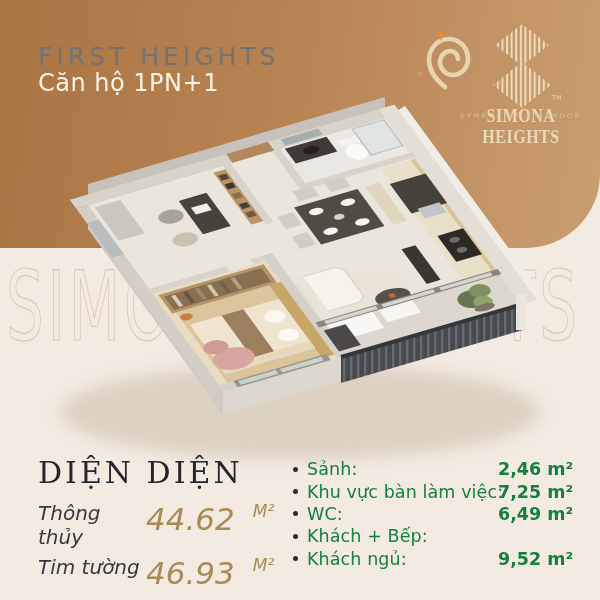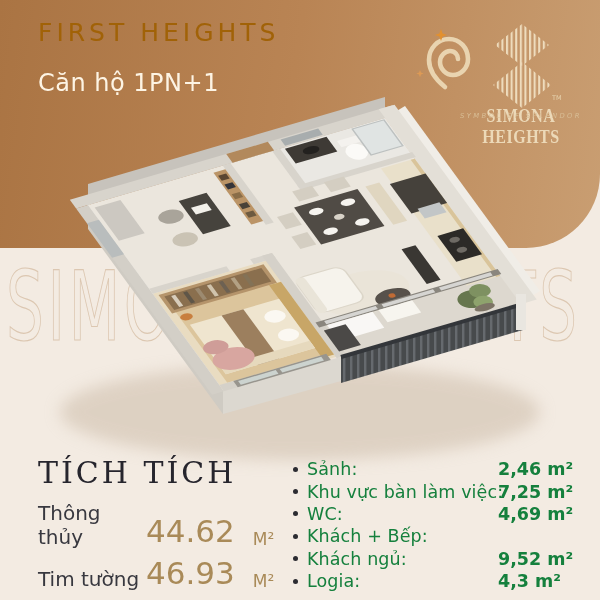--- a/index.html
+++ b/index.html
@@ -8,38 +8,38 @@
   
   .band{position:absolute;top:0;left:0;width:600px;height:248px;z-index:1;
         background:linear-gradient(98deg,#aa7443 0%,#b98454 48%,#c99e72 100%);
         border-bottom-right-radius:74px;}
   
   .watermark{position:absolute;top:251px;left:6px;z-index:2;white-space:nowrap;
         font-family:"DejaVu Sans",sans-serif;font-size:96px;font-weight:normal;
         letter-spacing:6px;color:transparent;-webkit-text-stroke:1.2px #dcc7b1;
         transform:scaleX(.62);transform-origin:0 0;}
   
-  .title{position:absolute;left:38px;top:18px;z-index:4;color:#a16207;
+  .title{position:absolute;left:38px;top:42px;z-index:4;color:#737373;
         font-size:25px;letter-spacing:4px;font-weight:normal;}
   .subtitle{position:absolute;left:38px;top:69px;z-index:4;color:#fdf4e4;
         font-size:24px;letter-spacing:0.5px;}
   
   .brand-logos{position:absolute;top:0;left:0;width:504px;height:150px;z-index:4;}
   .brand-name{position:absolute;left:449px;top:105px;width:144px;text-align:center;
         font-family:"Liberation Serif",serif;font-weight:bold;font-size:16px;
         letter-spacing:0.5px;color:#ecd9b8;transform:scaleY(1.18);transform-origin:top;}
   .brand-tagline{position:absolute;left:449px;top:112px;width:144px;text-align:center;
         font-size:6.8px;letter-spacing:2.4px;color:#d8bd95;font-style:italic;}
   
   .plan{position:absolute;top:0;left:0;z-index:3;}
   
   .area-summary{position:absolute;left:38px;top:455px;z-index:4;}
   .area-title{font-family:"DejaVu Serif",serif;font-size:30px;letter-spacing:3px;
         color:#26252d;margin-bottom:11px;}
-  .sum-row{display:flex;align-items:flex-end;margin-top:6px;}
+  .sum-row{display:flex;align-items:flex-start;margin-top:6px;font-style:italic;}
   .sum-label{width:104px;font-size:20px;color:#38383f;}
   .sum-value{font-size:31px;color:#a98a58;margin-left:4px;}
   .sum-unit{font-size:17px;color:#a98a58;margin-left:18px;}
   
   .room-list{position:absolute;left:293px;top:458px;width:272px;z-index:4;color:#15803d;}
   .room-row{position:relative;height:22.4px;display:flex;align-items:center;}
   .dot{width:5px;height:5px;border-radius:50%;background:#2b2b31;margin-right:9px;flex:0 0 auto;}
   .room-label{font-size:17.5px;font-weight:500;letter-spacing:0.1px;white-space:nowrap;}
   .room-value{position:absolute;left:205px;font-size:17.5px;font-weight:bold;white-space:nowrap;}
 </style>
@@ -200,21 +200,21 @@
       <circle cx="270" cy="284" r="9" fill="#8ea36d"></circle>
       <ellipse cx="268" cy="292" rx="10" ry="5" fill="#7d7466"></ellipse>
     </g>
 
     <polygon points="341,357 523,304 523,330 341,383" fill="url(#slats)"></polygon>
     <line x1="341" y1="357" x2="523" y2="304" stroke="#33363a" stroke-width="4"></line>
     <rect x="516" y="294" width="10" height="36" fill="#e9e6e0"></rect>
   </svg>
 
   <div class="area-summary">
-    <div class="area-title">TÍCH TÍCH</div>
+    <div class="area-title">DIỆN DIỆN</div>
     <div class="sum-row">
       <span class="sum-label">Thông thủy</span>
       <span class="sum-value">44.62</span>
       <span class="sum-unit">M²</span>
     </div>
     <div class="sum-row">
       <span class="sum-label">Tim tường</span>
       <span class="sum-value">46.93</span>
       <span class="sum-unit">M²</span>
     </div>
@@ -227,31 +227,26 @@
       <span class="room-value">2,46 m²</span>
     </div>
     <div class="room-row">
       <span class="dot"></span>
       <span class="room-label">Khu vực bàn làm việc:</span>
       <span class="room-value">7,25 m²</span>
     </div>
     <div class="room-row">
       <span class="dot"></span>
       <span class="room-label">WC:</span>
-      <span class="room-value">4,69 m²</span>
+      <span class="room-value">6,49 m²</span>
     </div>
     <div class="room-row">
       <span class="dot"></span>
       <span class="room-label">Khách + Bếp:</span>
     </div>
     <div class="room-row">
       <span class="dot"></span>
       <span class="room-label">Khách ngủ:</span>
       <span class="room-value">9,52 m²</span>
     </div>
-    <div class="room-row">
-      <span class="dot"></span>
-      <span class="room-label">Logia:</span>
-      <span class="room-value">4,3 m²</span>
-    </div>
   </div>
 
 </div>
 
 </body></html>

